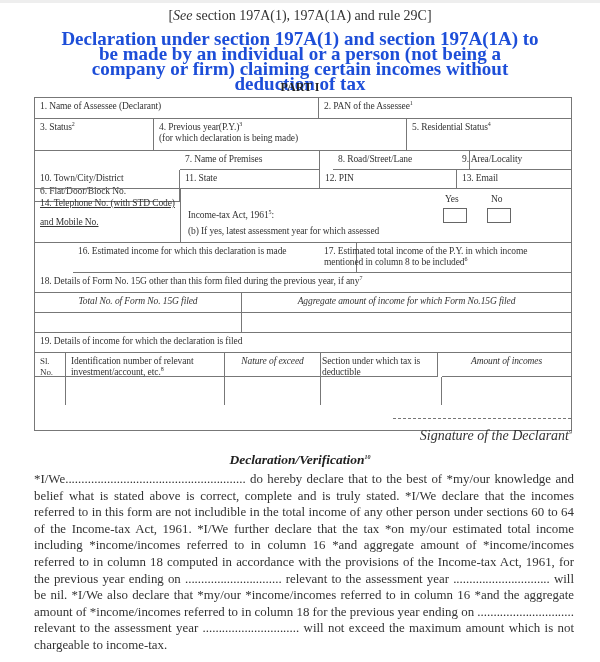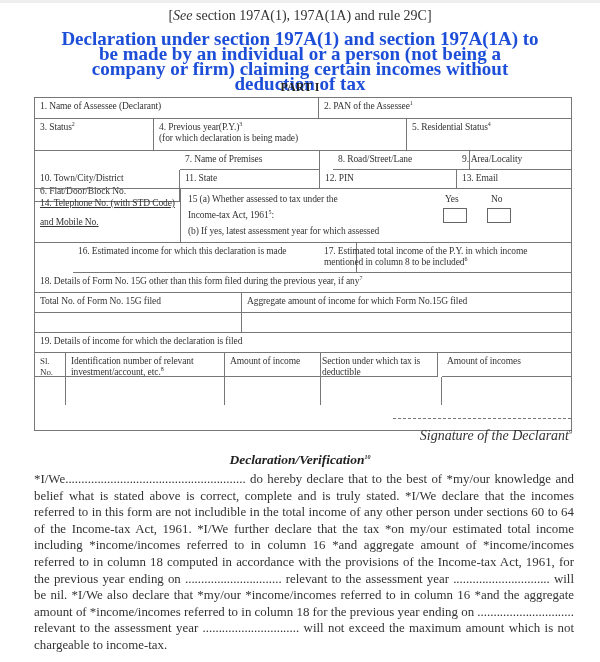--- a/index.html
+++ b/index.html
@@ -9,21 +9,21 @@
   .ref { position:absolute; top:8px; left:0; width:600px; text-align:center; font-size:14px; color:#333; }
   .ref i { }
   .title { position:absolute; top:31px; left:60px; width:480px; text-align:center; font-weight:bold;
            font-size:19px; line-height:15px; color:#1d4ed8; }
   .part { position:absolute; top:80px; left:0; width:600px; text-align:center; font-weight:bold; font-size:12px; color:#222; }
   .tbl { position:absolute; left:34px; width:538px; border:1px solid #777; box-sizing:border-box; }
   .cell { position:absolute; box-sizing:border-box; border-right:1px solid #777; border-bottom:1px solid #777;
           font-size:9.5px; line-height:11px; padding:3px 5px; color:#333; letter-spacing:-0.1px; }
   .cell.nr { border-right:none; }
   .cell.nb { border-bottom:none; }
-  .center { text-align:left; }
+  .center { text-align:center;font-style:italic; }
   .chk { position:absolute; width:24px; height:15px; border:1px solid #666; box-sizing:border-box; background:#fff; }
   sup { font-size:6px; vertical-align:super; line-height:0; }
   .sigline { position:absolute; left:393px; top:418px; width:178px; border-top:1px dashed #777; }
   .sig { position:absolute; left:380px; top:428px; width:192px; text-align:right; font-style:italic; font-size:14px; color:#333; }
   .declhead { position:absolute; top:452px; left:0; width:600px; text-align:center; font-weight:bold; font-style:italic; font-size:13.5px; color:#222; }
   .para { position:absolute; top:471px; left:34px; width:540px; font-size:12.9px; line-height:16.6px; text-align:justify; color:#333; }
 </style>
 </head>
 <body>
 
@@ -49,21 +49,20 @@
   <div class="cell" style="left:285px;top:53px;width:137px;height:19px;margin-left:13px;"><span>8. Road/Street/Lane</span></div>
   <div class="cell nr" style="left:422px;top:53px;width:114px;height:19px;"><span>9. Area/Locality</span></div>
 
   <div class="cell" style="left:0;top:72px;width:145px;height:19px;"><span>10. Town/City/District</span></div>
   <div class="cell" style="left:145px;top:72px;width:140px;height:19px;"><span>11. State</span></div>
   <div class="cell" style="left:285px;top:72px;width:137px;height:19px;"><span>12. PIN</span></div>
   <div class="cell nr" style="left:422px;top:72px;width:114px;height:19px;"><span>13. Email</span></div>
 
   <div class="cell" style="left:0;top:91px;width:146px;height:54px;padding-top:5px;line-height:19px;text-decoration:underline;"><span>14. Telephone No. (with STD Code) and Mobile No.</span></div>
   <div class="cell nr" style="left:146px;top:91px;width:390px;height:54px;">
-    <div style="position:absolute;left:7px;top:5px;"><span>15 (a) Whether assessed to tax under the</span></div>
     <div style="position:absolute;left:7px;top:21px;"><span>Income-tax Act, 1961</span><sup>5</sup><span>:</span></div>
     <div style="position:absolute;left:264px;top:5px;">Yes</div>
     <div style="position:absolute;left:310px;top:5px;">No</div>
     <div class="chk" style="left:262px;top:19px;"></div>
     <div class="chk" style="left:306px;top:19px;"></div>
     <div style="position:absolute;left:7px;top:37px;">(b) If yes, latest assessment year for which assessed</div>
   </div>
 
   <div class="cell" style="left:0;top:145px;width:284px;height:30px;margin-left:38px;"><span>16. Estimated income for which this declaration is made</span></div>
   <div class="cell nr" style="left:284px;top:145px;width:252px;height:30px;"><span>17. Estimated total income of the P.Y. in which income mentioned in column 8 to be included</span><sup>6</sup></div>
@@ -73,21 +72,21 @@
   <div class="cell center" style="left:0;top:195px;width:207px;height:20px;"><span>Total No. of Form No. 15G filed</span></div>
   <div class="cell nr center" style="left:207px;top:195px;width:329px;height:20px;"><span>Aggregate amount of income for which Form No.15G filed</span></div>
 
   <div class="cell" style="left:0;top:215px;width:207px;height:20px;"></div>
   <div class="cell nr" style="left:207px;top:215px;width:329px;height:20px;"></div>
 
   <div class="cell nr" style="left:0;top:235px;width:536px;height:20px;"><span>19. Details of income for which the declaration is filed</span></div>
 
   <div class="cell" style="left:0;top:255px;width:31px;height:24px;font-size:9px;"><span>Sl. No.</span></div>
   <div class="cell" style="left:31px;top:255px;width:159px;height:24px;"><span>Identification number of relevant investment/account, etc.</span><sup>8</sup></div>
-  <div class="cell center" style="left:190px;top:255px;width:96px;height:24px;"><span>Amount of income</span></div>
+  <div class="cell center" style="left:190px;top:255px;width:96px;height:24px;"><span>Nature of exceed</span></div>
   <div class="cell" style="left:282px;top:255px;width:121px;height:24px;"><span>Section under which tax is deductible</span></div>
   <div class="cell nr center" style="left:407px;top:255px;width:129px;height:24px;"><span>Amount of incomes</span></div>
 
   <div class="cell nb" style="left:0;top:279px;width:31px;height:28px;"></div>
   <div class="cell nb" style="left:31px;top:279px;width:159px;height:28px;"></div>
   <div class="cell nb" style="left:190px;top:279px;width:96px;height:28px;"></div>
   <div class="cell nb" style="left:286px;top:279px;width:121px;height:28px;"></div>
   <div class="cell nb nr" style="left:407px;top:279px;width:129px;height:28px;"></div>
 </div>
 

